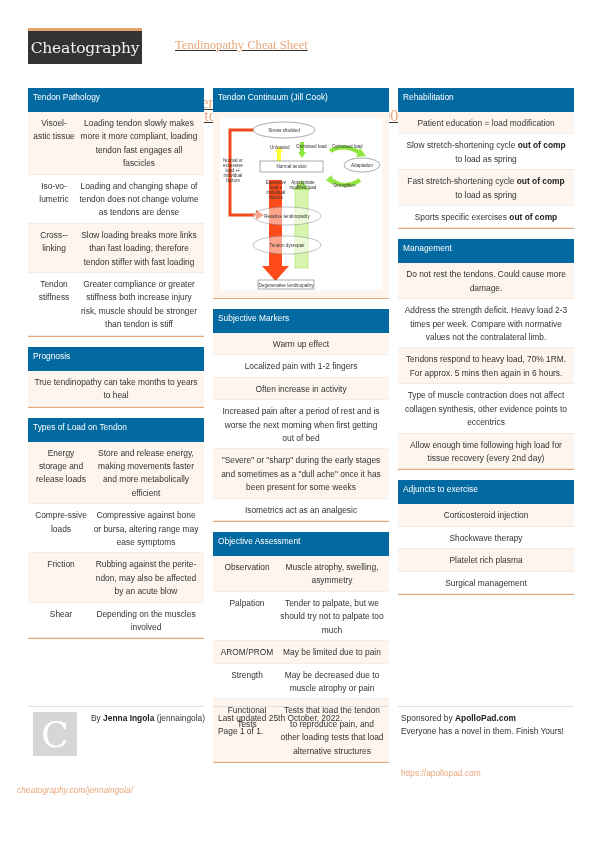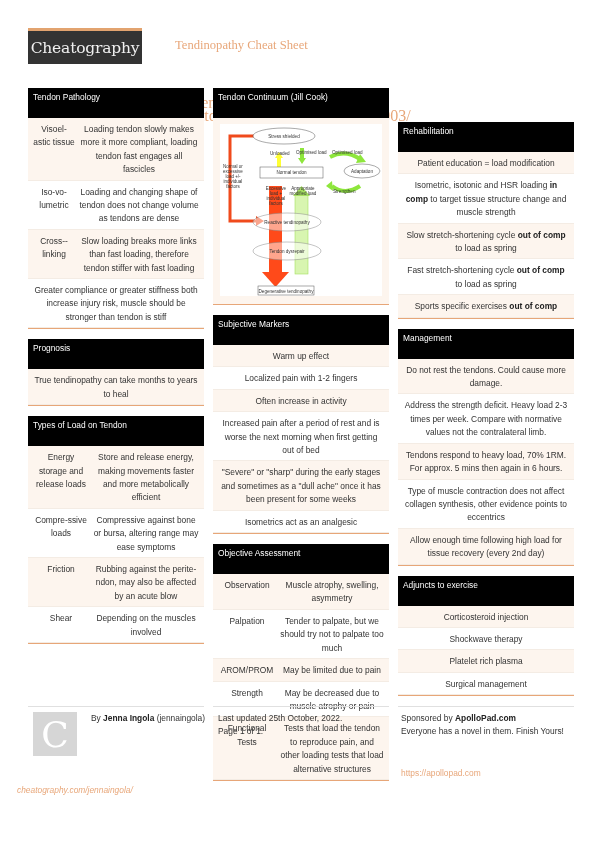--- a/index.html
+++ b/index.html
@@ -2,32 +2,32 @@
 <html><head>
 <meta charset="utf-8">
 <style>
   * { box-sizing: border-box; margin: 0; padding: 0; }
   html, body { width: 600px; height: 849px; background: #ffffff; overflow: hidden; }
   body { position: relative; font-family: "Liberation Sans", sans-serif; color: #333; font-size: 8.4px; }
 
   .logo { position: absolute; left: 28px; top: 28px; width: 114px; height: 36px; background: #333333; border-top: 3px solid #e2a36f; display: flex; align-items: center; justify-content: center; }
   .logo span { color: #f0f0f0; font-family: "DejaVu Serif", serif; font-size: 15.5px; letter-spacing: -0.2px; }
 
-  .title-block { position: absolute; left: 175px; top: 38px; font-family: "Liberation Serif", serif; }
+  .title-block { position: absolute; left: 175px; top: 38px; font-family: "Liberation Serif", serif; text-decoration: underline; }
   .title { color: #e8a77a; font-size: 12.6px; line-height: 14px; }
   .byline { font-size: 16px; line-height: 13px; color: #333; margin-top: 44px; }
   .byline .link { color: #e8a77a; }
 
   .col { position: absolute; top: 88px; width: 176px; }
   .col1 { left: 28px; }
   .col2 { left: 213px; }
-  .col3 { left: 398px; margin-top: 34px; }
+  .col3 { left: 398px; }
 
   .box { margin-bottom: 10px; border-bottom: 1.5px solid #e7a678; }
-  .box-head { background: #000000; color: #fff; font-size: 8.4px; padding: 0 5px; height: 30px; line-height: 18px; }
+  .box-head { background: #0369a1; color: #fff; font-size: 8.4px; padding: 0 5px; height: 24px; line-height: 18px; }
   .row { display: flex; padding: 5px 5px 3px 5px; line-height: 13.4px; font-size: 8.4px; color: #333; border-bottom: 1px solid #f4ece4; text-align: center; }
   .row:nth-child(odd) { background: #fdf5ee; }
   .row:nth-child(even) { background: #ffffff; }
   .row .k { width: 46px; flex: none; padding-right: 4px; }
   .row .v { flex: 1; }
   .row.wide-k .k { width: 60px; }
   .row.obj .k { width: 62px; }
   .row.single { display: block; }
   b { font-weight: bold; color: #222; }
 
@@ -67,20 +67,21 @@
         </div>
       <div class="row">
           <div class="k">Iso-vo-lumetric</div>
           <div class="v">Loading and changing shape of tendon does not change volume as tendons are dense</div>
         </div>
       <div class="row">
           <div class="k">Cross--linking</div>
           <div class="v">Slow loading breaks more links than fast loading, therefore tendon stiffer with fast loading</div>
         </div>
       <div class="row">
+          <div class="k">Tendon stiffness</div>
           <div class="v">Greater compliance or greater stiffness both increase injury risk, muscle should be stronger than tendon is stiff</div>
         </div>
     </div>
   </div>
 
   <div class="box">
     <div class="box-head">Prognosis</div>
     <div>
       <div class="row single">True tendinopathy can take months to years to heal</div>
     </div>
@@ -197,21 +198,20 @@
         </div>
     </div>
   </div>
 </div>
 
 <div class="col col3">
   <div class="box">
     <div class="box-head">Rehabilitation</div>
     <div>
       <div class="row single"><span>Patient education = load modification</span></div>
-      <div class="row single"><span>Isometric, isotonic and HSR loading </span><b>in comp</b><span> to target tissue structure change and muscle strength</span></div>
       <div class="row single"><span>Slow stretch-shortening cycle </span><b>out of comp</b><span> to load as spring</span></div>
       <div class="row single"><span>Fast stretch-shortening cycle </span><b>out of comp</b><span> to load as spring</span></div>
       <div class="row single"><span>Sports specific exercises </span><b>out of comp</b></div>
     </div>
   </div>
 
   <div class="box">
     <div class="box-head">Management</div>
     <div>
       <div class="row single">Do not rest the tendons. Could cause more damage.</div>

